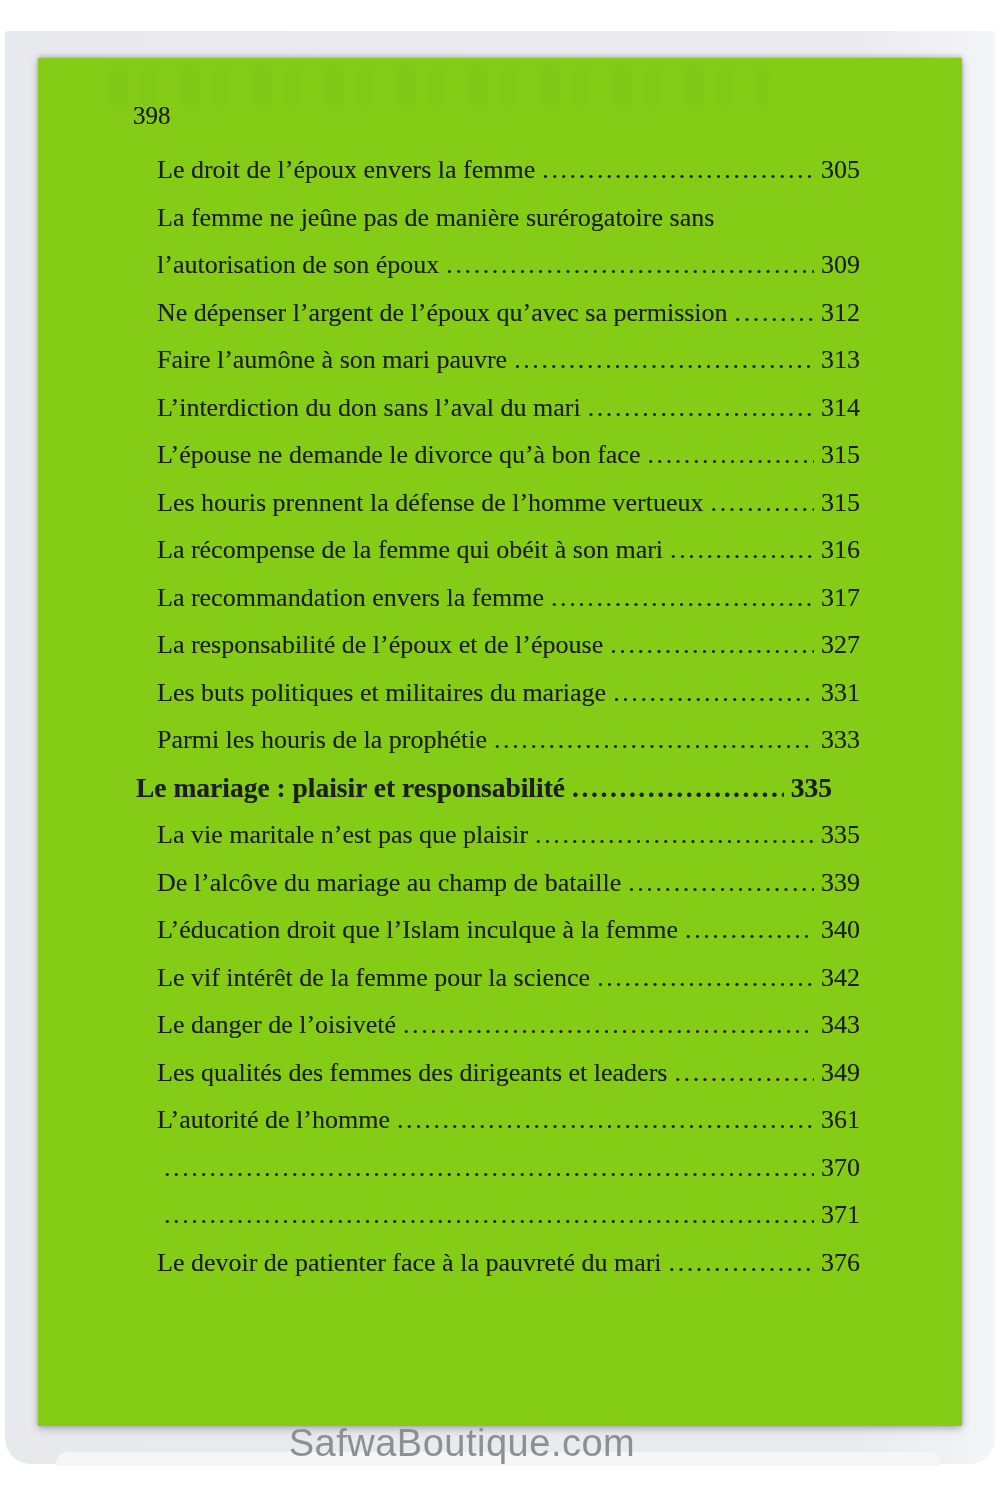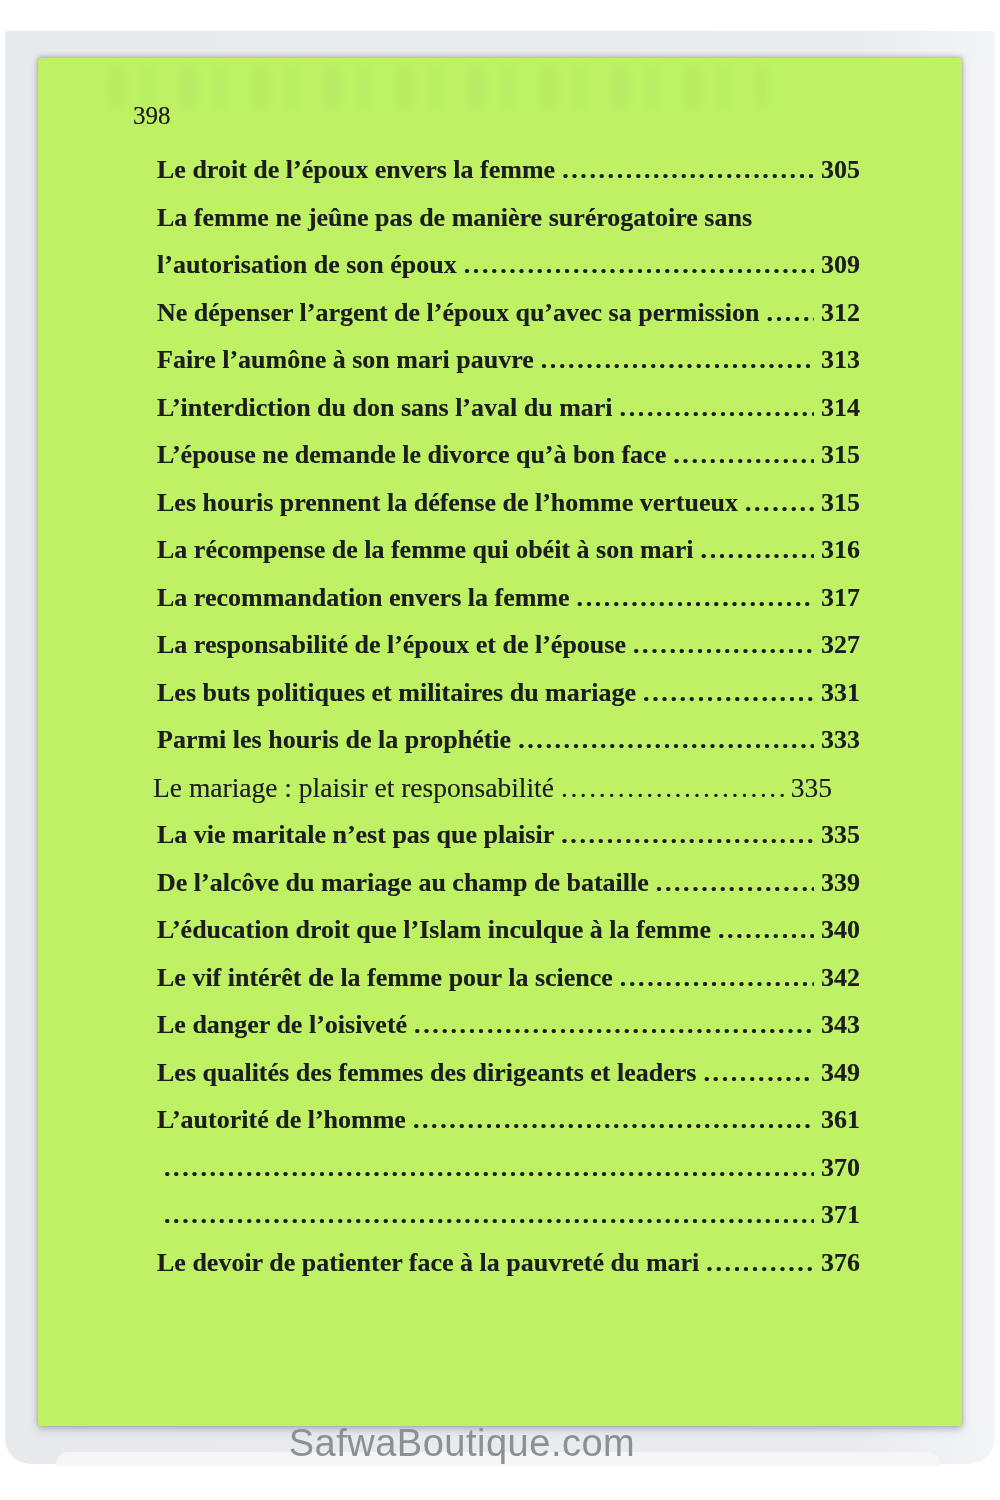--- a/index.html
+++ b/index.html
@@ -38,21 +38,21 @@
     height: 34px;
     background: #ffffff;
   }
   
   .book-page {
     position: absolute;
     left: 38px;
     top: 58px;
     width: 924px;
     height: 1368px;
-    background: #bef264;
+    background: #84cc16;
     border-radius: 2px;
     box-shadow: 0 -2px 4px rgba(128, 130, 140, 0.40),
                 0 3px 7px rgba(116, 118, 128, 0.50),
                 0 0 1px rgba(0, 0, 0, 0.25);
   }
   
   .ghost {
     position: absolute;
     left: 70px;
     top: 8px;
@@ -75,27 +75,26 @@
     text-shadow: 0 0 0.5px rgba(20, 20, 20, 0.45);
   }
   .toc {
     position: absolute;
     left: 95px;
     right: 102px;
     top: 88px;
     color: #1d1d1f;
     text-shadow: 0 0 0.5px rgba(20, 20, 20, 0.40);
   }
-  .toc-entry { padding-left: 24px; font-size: 26px; font-weight: bold; }
+  .toc-entry { padding-left: 24px; font-size: 26px; }
   .toc-entry.bold {
     padding-left: 3px;
     padding-right: 28px;
     font-size: 27.5px;
-    font-weight: 400;
-    margin-left: 17px;
+    font-weight: 700;
   }
   .toc-line { line-height: 47.5px; }
   .toc-line.row { display: flex; align-items: baseline; }
   .t { white-space: nowrap; }
   .dots {
     flex: 1;
     min-width: 10px;
     overflow: hidden;
     white-space: nowrap;
     margin: 0 2px 0 7px;

